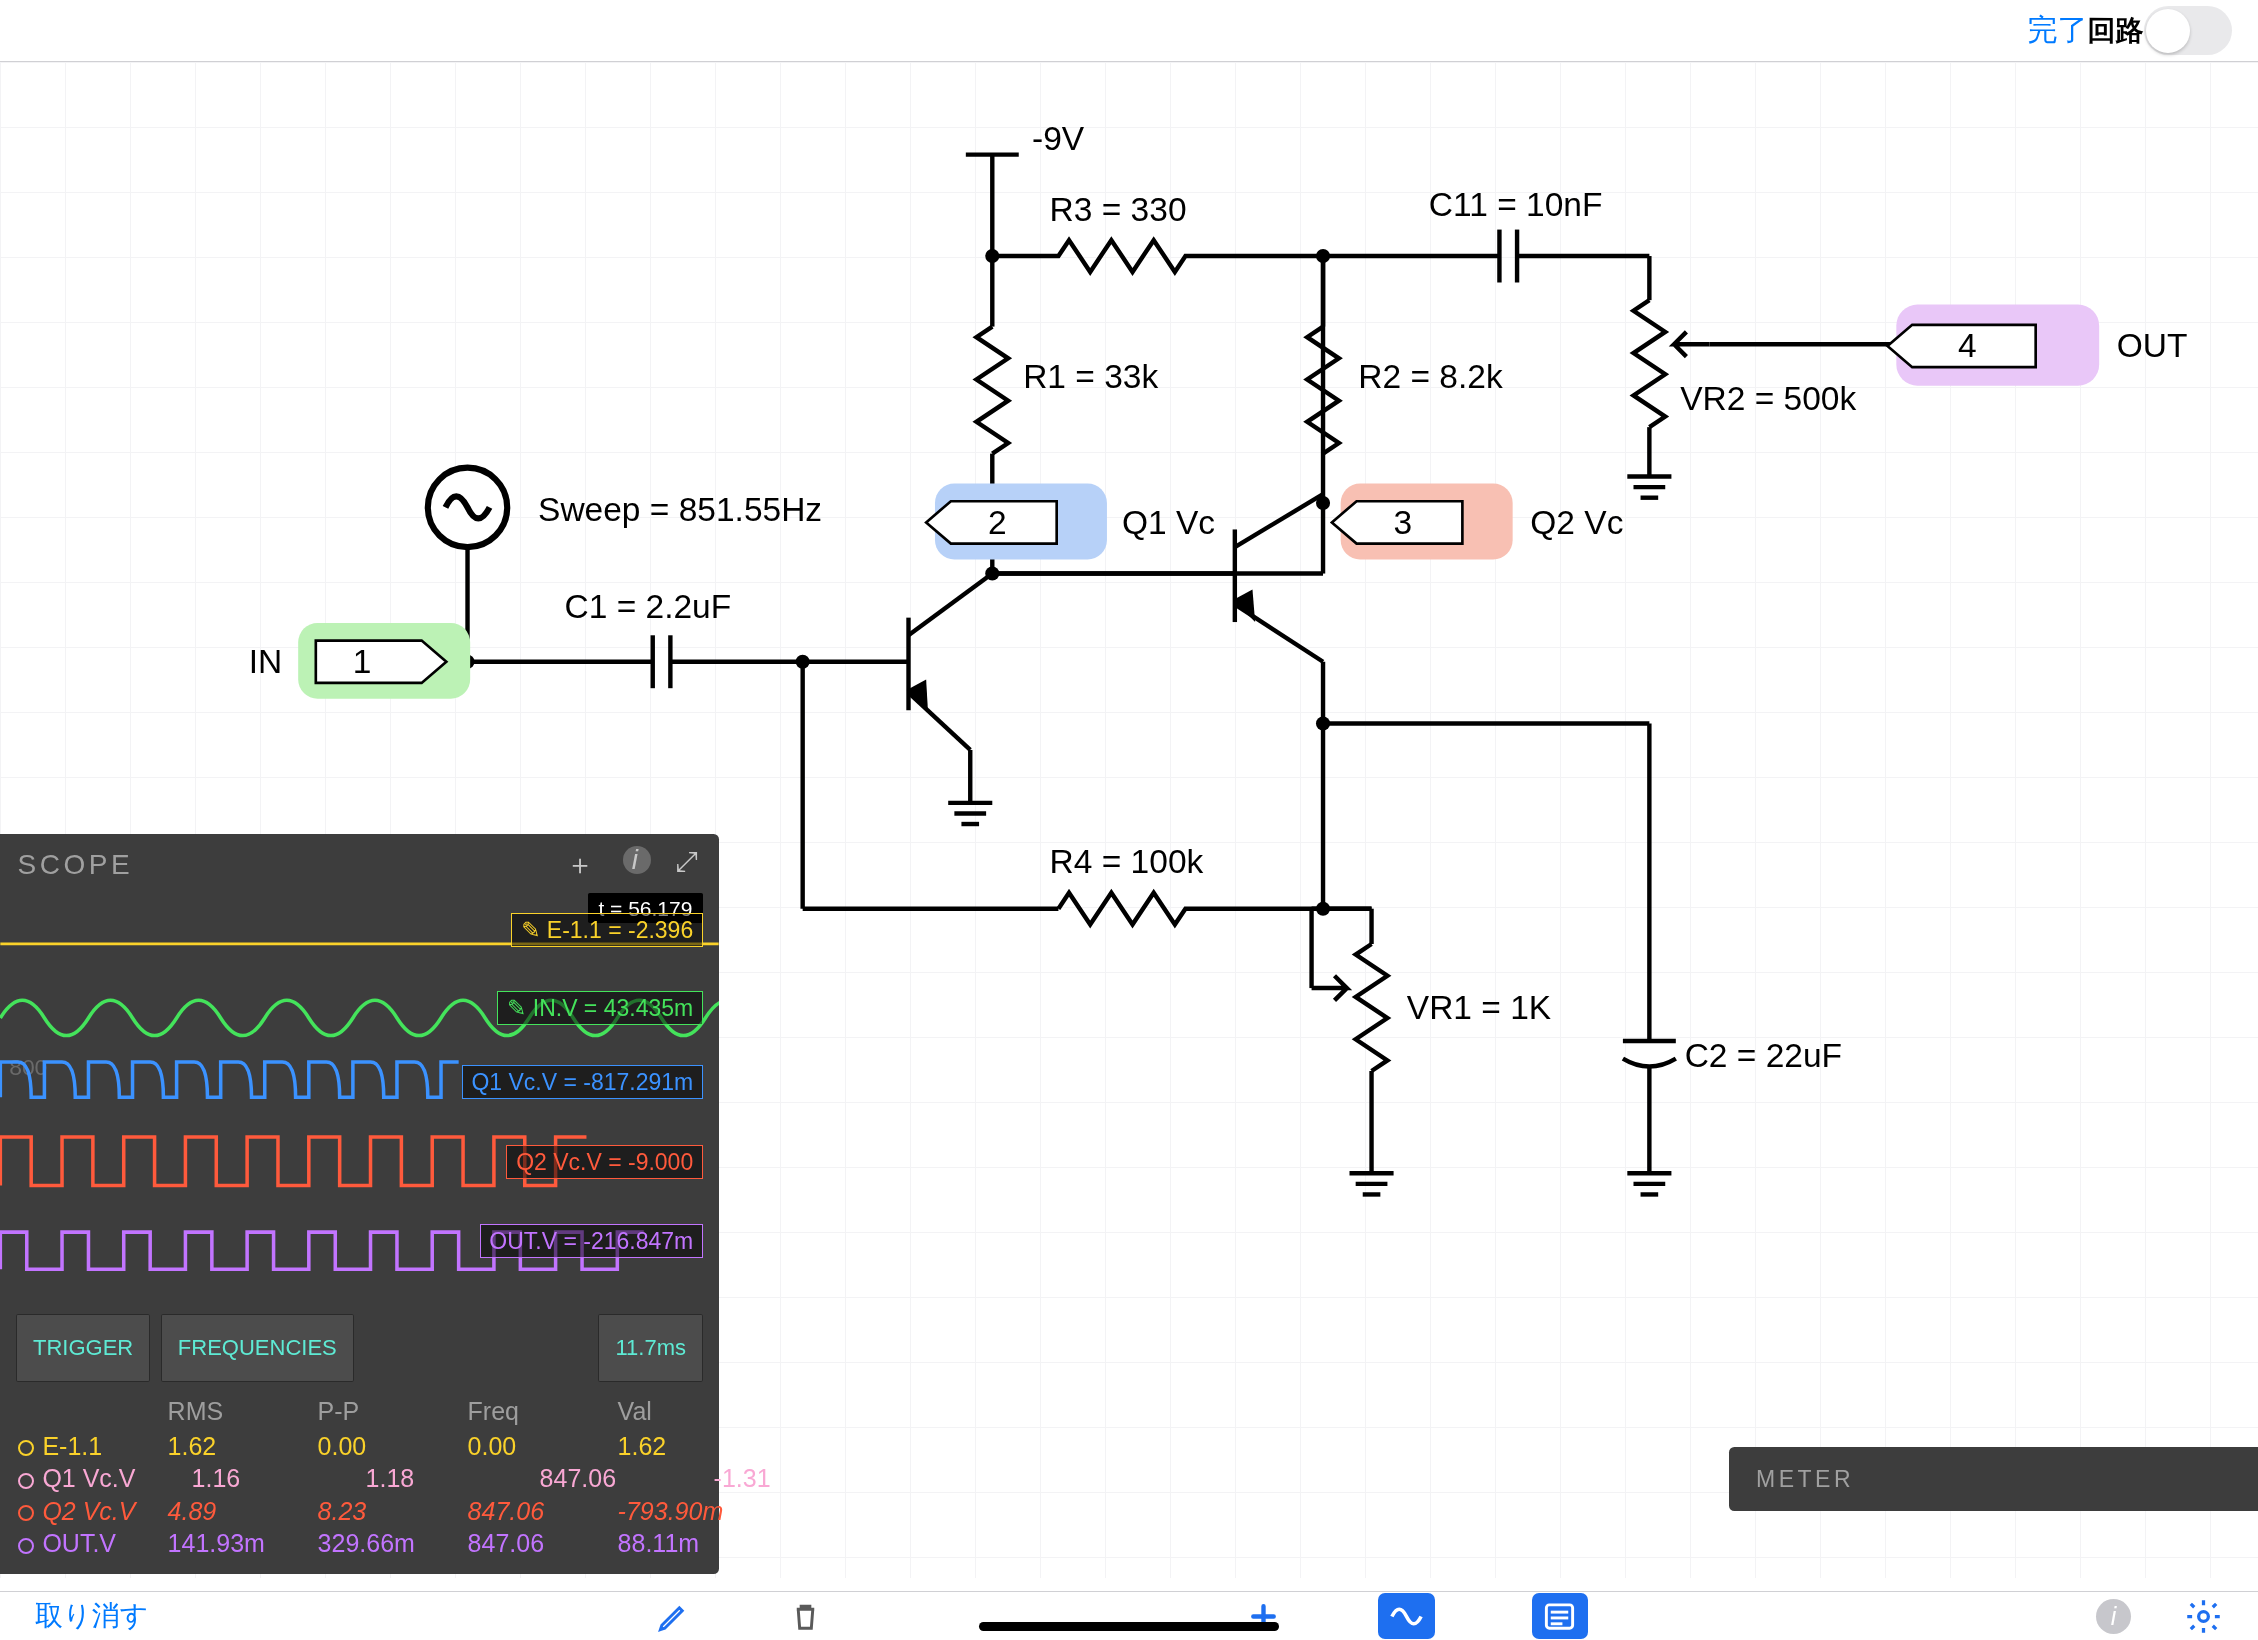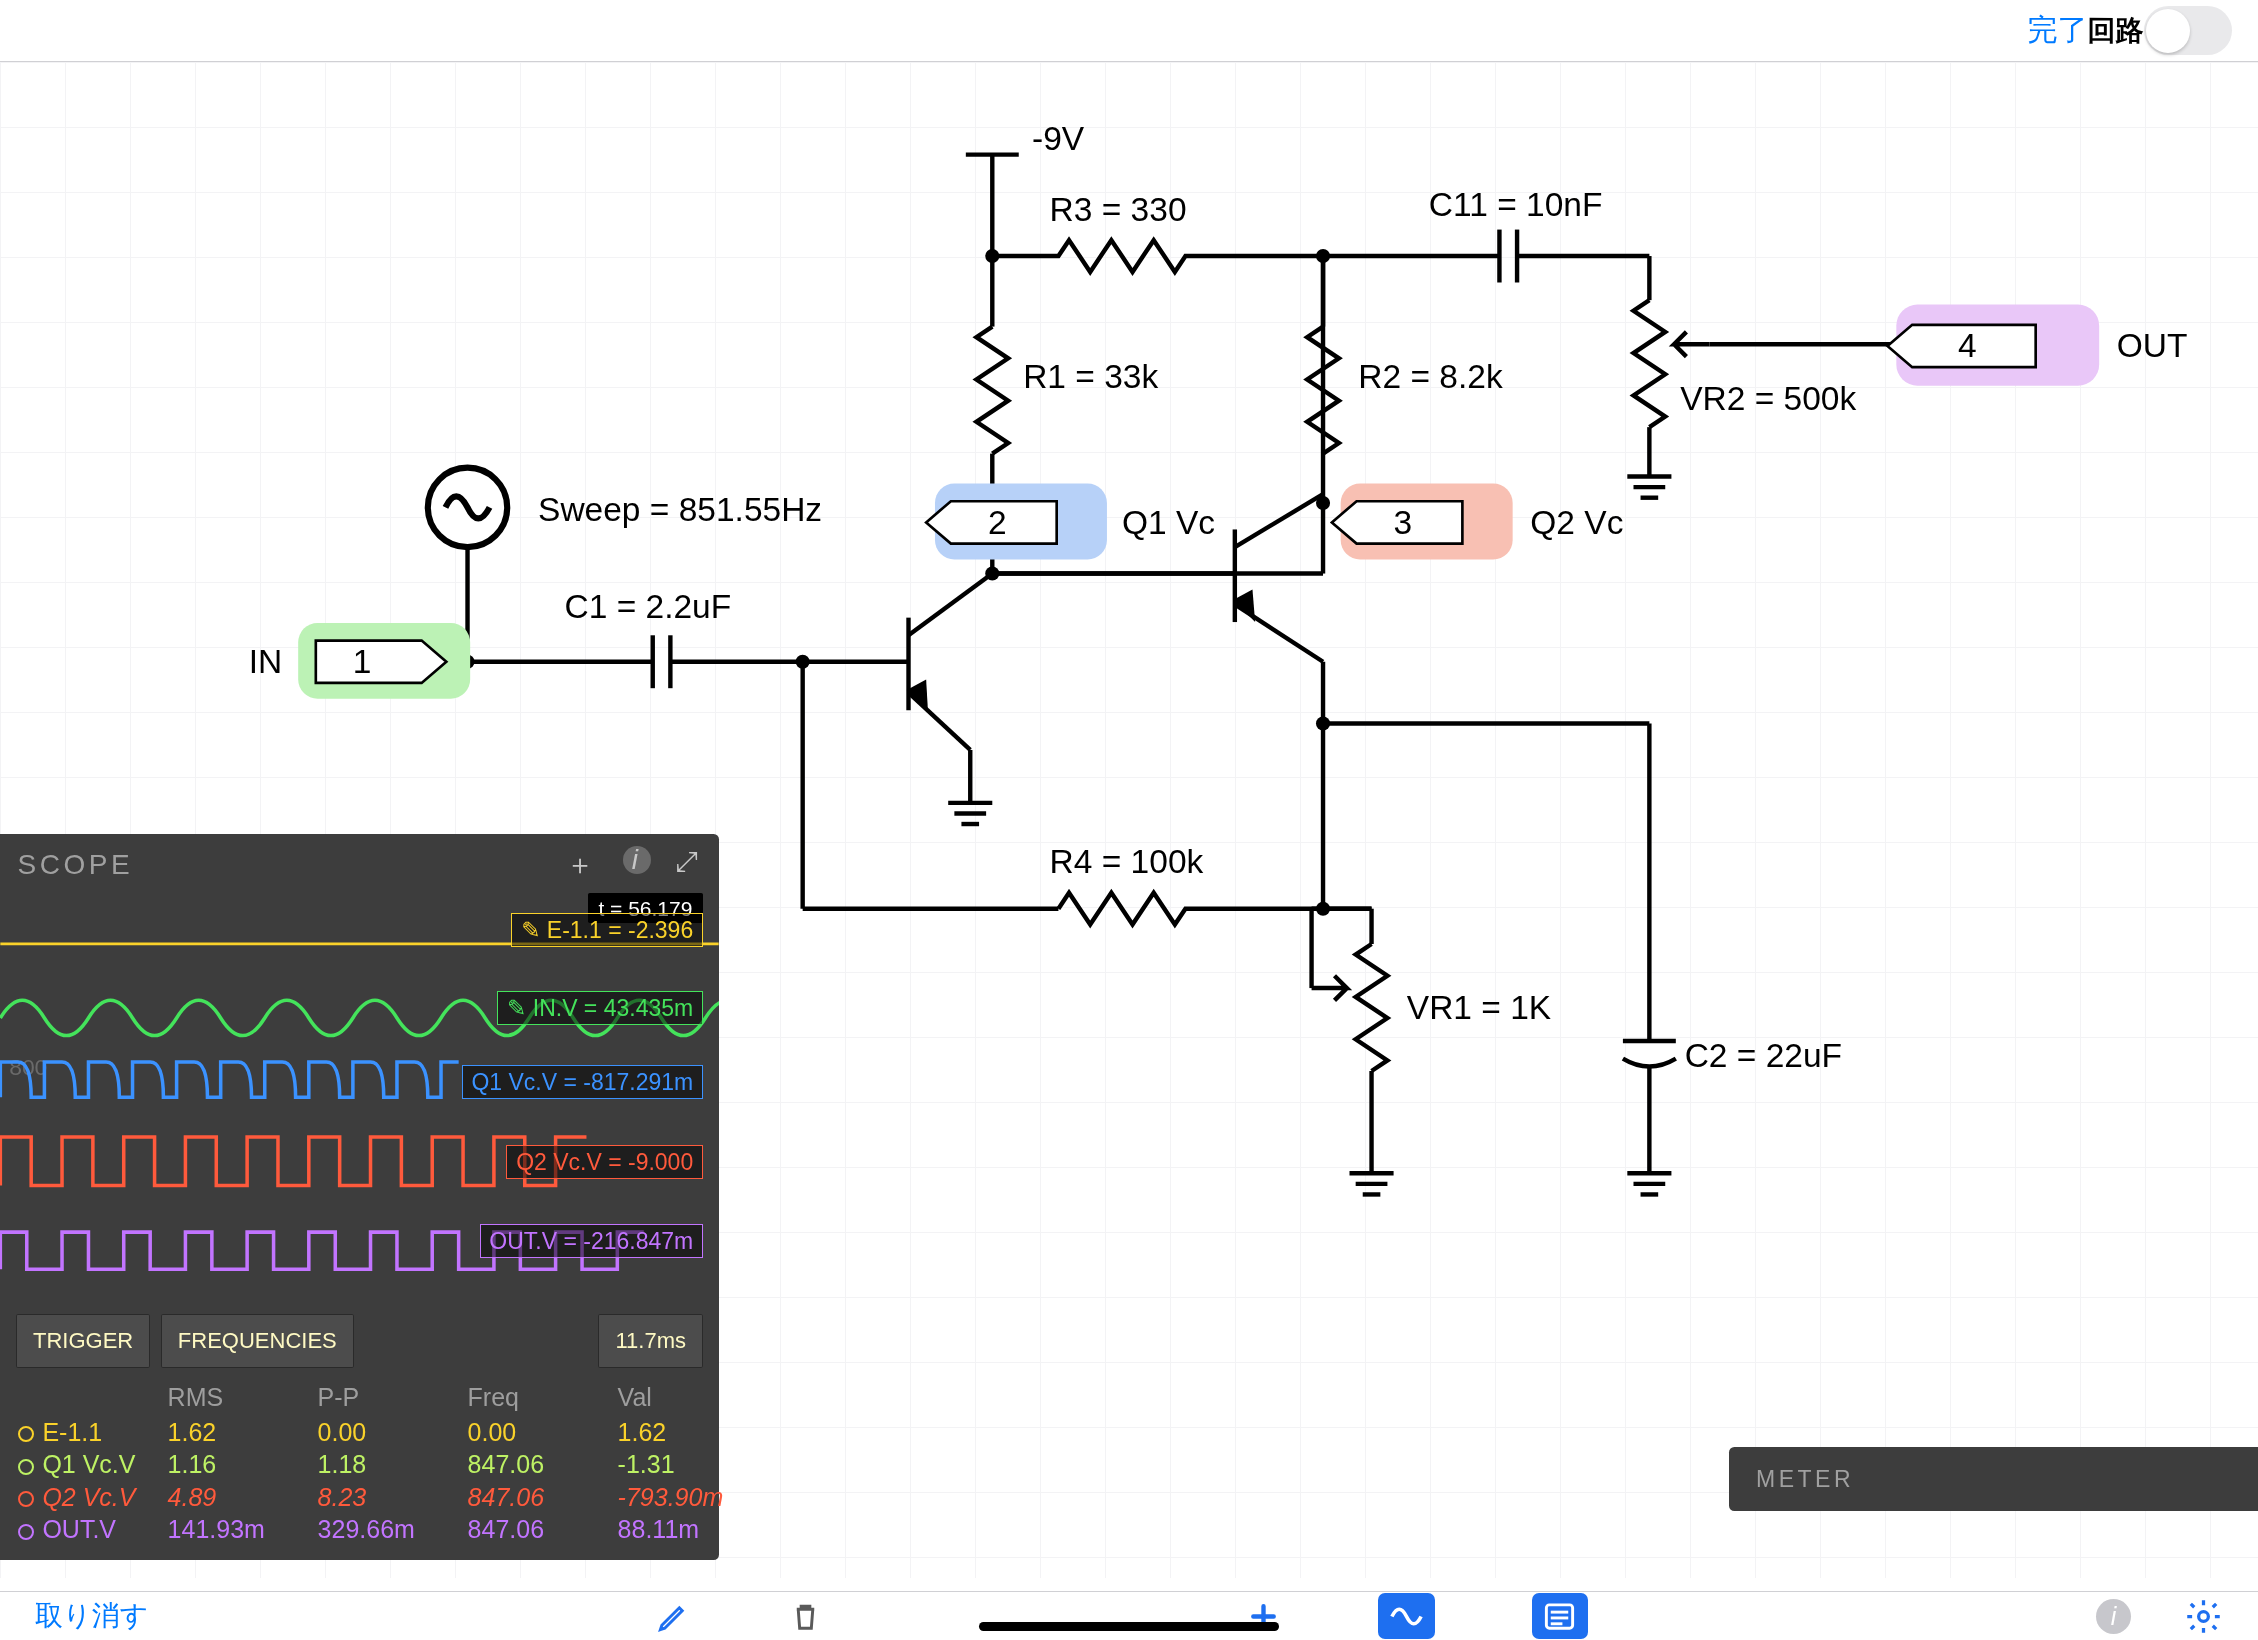--- a/index.html
+++ b/index.html
@@ -31,33 +31,33 @@
 .pin-box { fill:#fff; stroke:#000; stroke-width:3; }
 
 
 .scope { position:absolute; left:0; top:834px; width:719px; background:#3d3d3d; color:#ddd; border-radius:0 5.3px 5.3px 0; font-size:21px; }
 .scope-hdr { display:flex; align-items:center; justify-content:space-between; padding:12.4px 17.6px; color:#a0a0a0; letter-spacing:3.5px; font-size:28px; }
 .scope-hdr .icons { display:flex; gap:25px; color:#c8c8c8; }
 .tcursor { text-align:right; padding-right:16px; }
 .tcursor span { background:#000; color:#fff; padding:3.5px 10.6px; font-size:21px; border-radius:1.8px; }
 .trace-lbl { position:absolute; right:16px; color:#fff; padding:2.6px 8.8px; font-size:23px; border:0.9px solid; background:rgba(0,0,0,.5); }
 .scope-controls { display:flex; align-items:center; gap:10.6px; padding:8.8px 16px; }
-.scope-controls .btn { background:#4c4c4c; border:0.9px solid #2a2a2a; color:#fef9c3; padding:13px 16px; font-size:22px; border-radius:1.8px; }
+.scope-controls .btn { background:#4c4c4c; border:0.9px solid #2a2a2a; color:#5eead4; padding:20px 16px; font-size:22px; border-radius:1.8px; }
 .scope-controls .time { margin-left:auto; }
 
 
 .mtable { padding:3.5px 17.6px 14px; font-size:25px; }
 .mtable .hdr { display:flex; color:#9e9e9e; font-size:25px; padding:3.5px 0; }
 .mtable .row { display:flex; align-items:center; padding:1.8px 0; }
 .mtable .cell { flex:0 0 150px; }
 .mtable .dot { width:16px; height:16px; border:2.6px solid; border-radius:50%; margin-right:8.8px; display:inline-block; vertical-align:middle; }
 .mtable .namecell { flex:0 0 150px; }
 .c-yellow { color:#fad22a; } .d-yellow { border-color:#fad22a; }
 .c-green  { color:#44e35b; } .d-green  { border-color:#44e35b; }
-.c-blue   { color:#bef264; } .d-blue   { border-color:#3b92ff; }
+.c-blue   { color:#f9a8d4;gap:24px; } .d-blue   { border-color:#3b92ff; }
 .c-red    { color:#ff5a3c;font-style:italic; } .d-red    { border-color:#ff5a3c; }
 .c-purple { color:#c274ff; } .d-purple { border-color:#c274ff; }
 
 
 .meter { position:absolute; right:0; top:1447px; width:529px; height:64px; background:#3d3d3d; color:#a0a0a0; border-radius:5.3px 0 0 5.3px; display:flex; align-items:center; padding:0 27px; font-size:23px; letter-spacing:3.5px; }
 </style>
 </head>
 <body>
 
 <div class="topbar">

